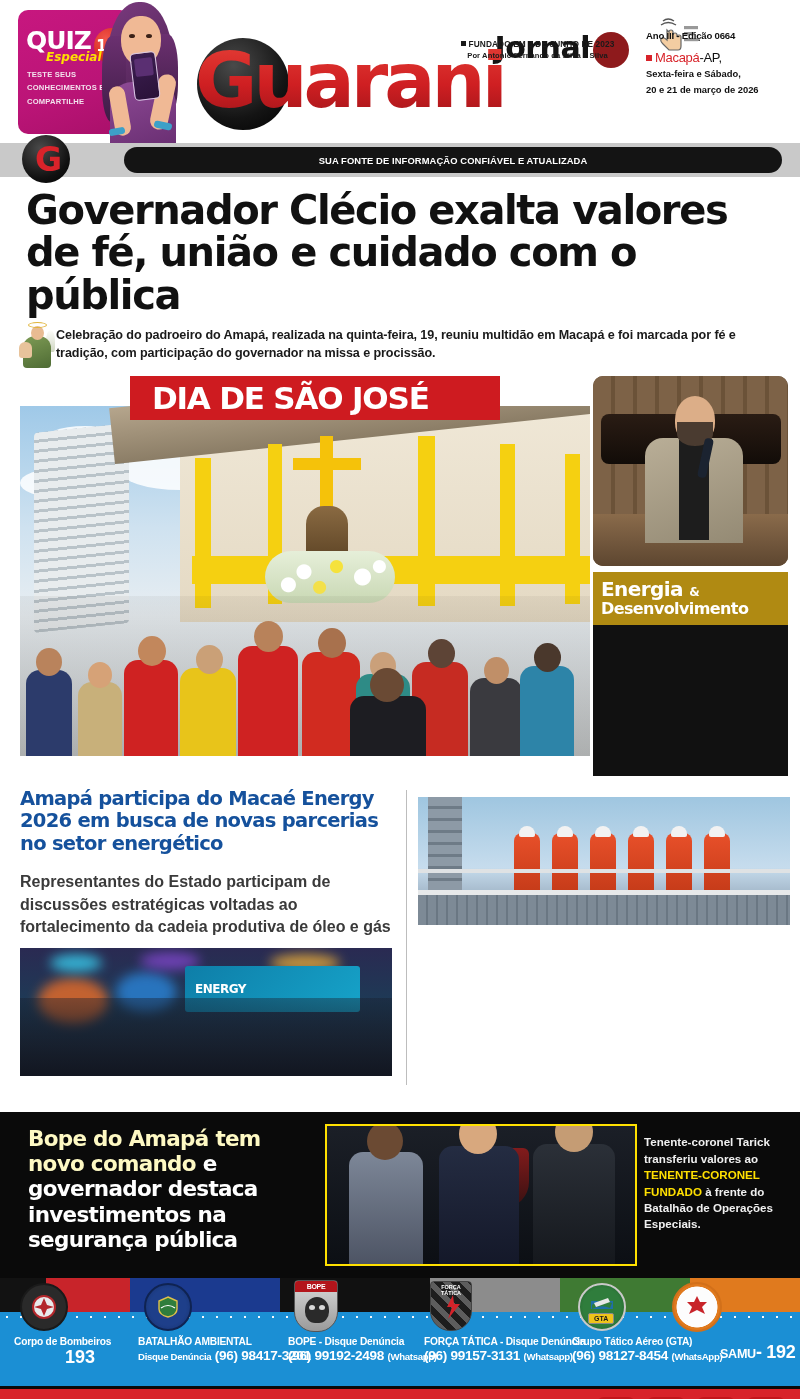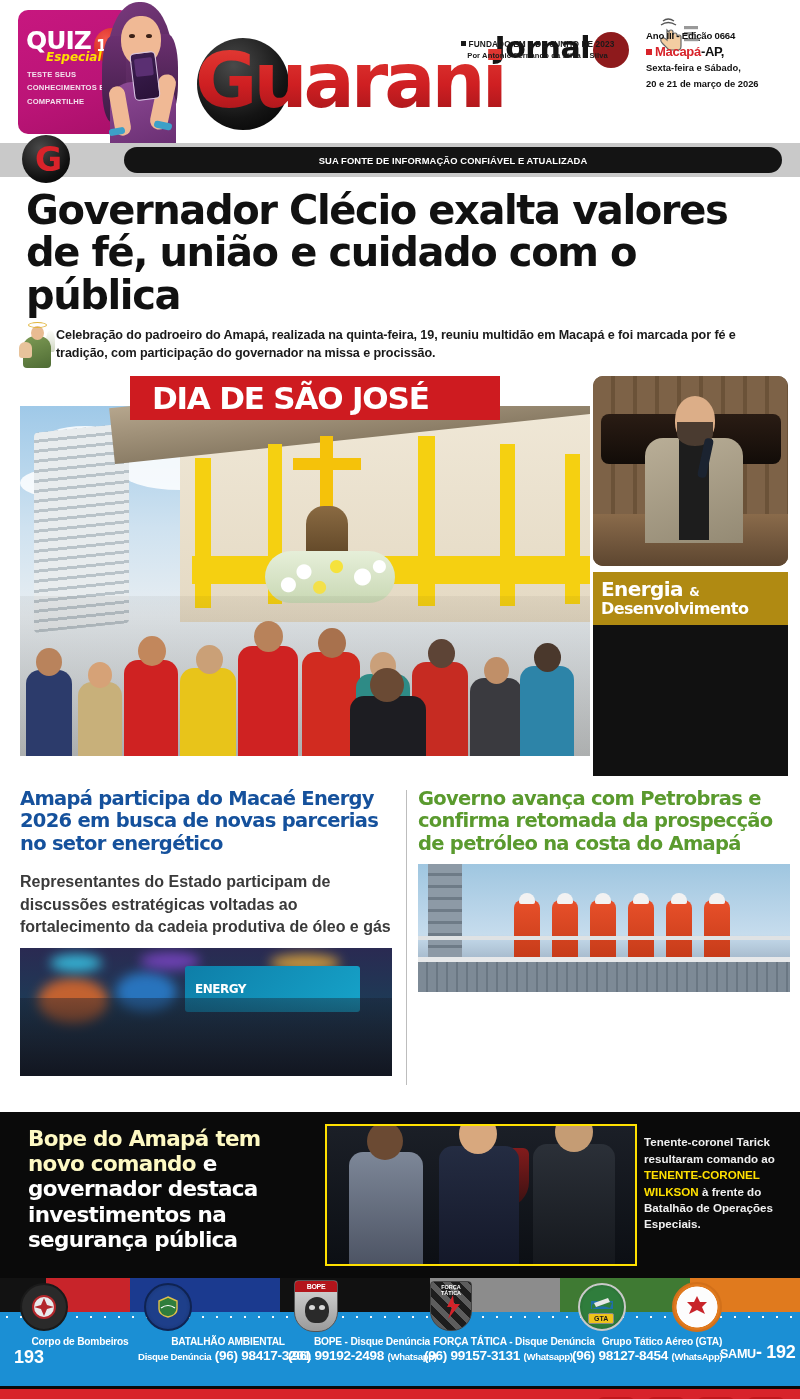--- a/index.html
+++ b/index.html
@@ -118,21 +118,21 @@
   .founded {
     position: absolute; left: 430px; top: 38px; width: 215px; text-align: center;
     font-size: 8.3px; font-weight: 700; color: #1a1a1a; line-height: 1.5;
     letter-spacing: .1px;
   }
   .founded .sq { display:inline-block; width:5px; height:5px; background:#1a1a1a; margin-right:3px; vertical-align:1px; }
   .founded .byline { font-size: 7.6px; font-weight: 600; }
 
   .edition { position: absolute; right: 14px; top: 30px; width: 140px; text-align: left; }
   .edition .line1 { font-size: 9.6px; font-weight: 800; color: #111; letter-spacing: -.2px; }
-  .edition .line2 { font-size: 13px; font-weight: 700; color: #d8232a; margin-top: 3px; letter-spacing: -.3px; }
+  .edition .line2 { font-size: 13px; font-weight: 400; color: #d8232a; margin-top: 9px; letter-spacing: -.3px; }
   .edition .line2 .sq { display:inline-block; width:6px; height:6px; background:#d8232a; margin-right:3px; vertical-align:1px; }
   .edition .line2 .ap { color:#111; }
   .edition .line3 { font-size: 9.4px; font-weight: 600; color: #111; margin-top: 2px; line-height: 1.45; }
 
   .hand-icon { position: absolute; right: 100px; top: 18px; width: 46px; height: 34px; }
 
   
   .strip { position: relative; height: 34px; background: #c9c9c9; }
   .strip-g {
     position: absolute; left: 22px; top: -8px; width: 48px; height: 48px;
@@ -338,25 +338,25 @@
   .emerg-top { position:absolute; left:0; top:0; width:100%; height:34px; display:flex; }
   .emerg-top i { display:block; height:100%; }
   .emerg-bottom { position:absolute; left:0; top:34px; width:100%; height:74px; background:#1b8fd4; }
   .emerg-dots { position:absolute; left:0; top:36px; width:100%; height:6px;
     background-image: radial-gradient(circle, #ffffff 1.3px, transparent 1.5px);
     background-size: 14px 6px; opacity:.95; }
   .emerg-items { position:absolute; left:0; top:0; width:100%; height:108px; }
   .em { position:absolute; top:0; }
   .em-logo { position:absolute; top:5px; width:48px; height:48px; }
   .em-txt { position:absolute; top:58px; color:#fff; }
-  .em-name { font-size: 10.2px; font-weight: 800; letter-spacing:-.2px;text-align:center; }
+  .em-name { font-size: 10.2px; font-weight: 800; letter-spacing:-.2px; }
   .em-name .thin { font-weight: 600; }
   .em-num { font-size: 13.6px; font-weight: 800; letter-spacing:-.3px; margin-top:1px; }
   .em-num .thin { font-size: 9.6px; font-weight: 600; }
-  .em-big { font-size: 18px; font-weight: 800; }
+  .em-big { font-size: 18px; font-weight: 800; text-align: center; }
 
   .badge { position:absolute; inset:0; border-radius:50%; display:flex; align-items:center; justify-content:center; }
 
   
   .social { position: relative; height: 56px; background: #d8232a; border-top: 3px solid #0a0a0a; }
   .social-left { position:absolute; left: 38px; top: 0; height: 56px; display:flex; align-items:center; gap: 8px; }
   .social-right { position:absolute; right: 14px; top: 8px; display:flex; gap: 10px; }
   .sq-icon { width: 40px; height: 40px; background:#c3161c; border-radius: 8px;
     display:flex; align-items:center; justify-content:center; }
 </style>
@@ -527,21 +527,20 @@
           <div class="glow" style="left:30px;top:6px;width:52px;height:18px;background:#38c7e8"></div>
           <div class="glow" style="left:120px;top:4px;width:60px;height:18px;background:#7a45c4"></div>
           <div class="glow" style="left:250px;top:6px;width:70px;height:18px;background:#e0a53a"></div>
           <div class="stage"></div>
           <div class="seats"></div>
         </div>
       </div>
     </div>
 
     <div class="col col-right">
-      <h2>Governo avança com Petrobras e confirma retomada da prospecção de petróleo na costa do Amapá</h2>
       <div class="photo">
         <div class="ph-oil">
           <div class="tower"></div>
           <div class="ph-worker" style="left:96px"></div>
             <div class="ph-helmet" style="left:101px;bottom:88px"></div>
           <div class="ph-worker" style="left:134px"></div>
             <div class="ph-helmet" style="left:139px;bottom:88px"></div>
           <div class="ph-worker" style="left:172px"></div>
             <div class="ph-helmet" style="left:177px;bottom:88px"></div>
           <div class="ph-worker" style="left:210px"></div>
@@ -569,21 +568,21 @@
       <div class="bp-crest"></div>
       <div class="bp-officer" style="left:22px;width:74px;height:112px;background:linear-gradient(180deg,#7d8798,#4d5464)"></div>
       <div class="bp-head" style="left:40px;bottom:104px;width:36px;height:38px;background:#6b4a33"></div>
       <div class="bp-officer" style="left:112px;width:80px;height:118px;background:linear-gradient(180deg,#242c42,#141829)"></div>
       <div class="bp-head" style="left:132px;bottom:110px;width:38px;height:40px;background:#d8a87e"></div>
       <div class="bp-officer" style="left:206px;width:82px;height:120px;background:linear-gradient(180deg,#2b3038,#15181d)"></div>
       <div class="bp-head" style="left:228px;bottom:112px;width:38px;height:40px;background:#c59c74"></div>
     </div>
 
     <div class="bope-caption">
-      <span>Tenente-coronel Tarick resultaram comando ao </span><span class="hl">TENENTE-CORONEL WILKSON</span><span> à frente do Batalhão de Operações Especiais.</span>
+      <span>Tenente-coronel Tarick transferiu valores ao </span><span class="hl">TENENTE-CORONEL FUNDADO</span><span> à frente do Batalhão de Operações Especiais.</span>
     </div>
   </div>
 
   <div class="emerg">
     <div class="emerg-top">
       <i style="flex:0 0 46px;background:#121212"></i>
       <i style="flex:0 0 84px;background:#c8242a"></i>
       <i style="flex:0 0 150px;background:#1b3a8f"></i>
       <i style="flex:0 0 150px;background:#111111"></i>
       <i style="flex:0 0 130px;background:#8c8c8c"></i>

